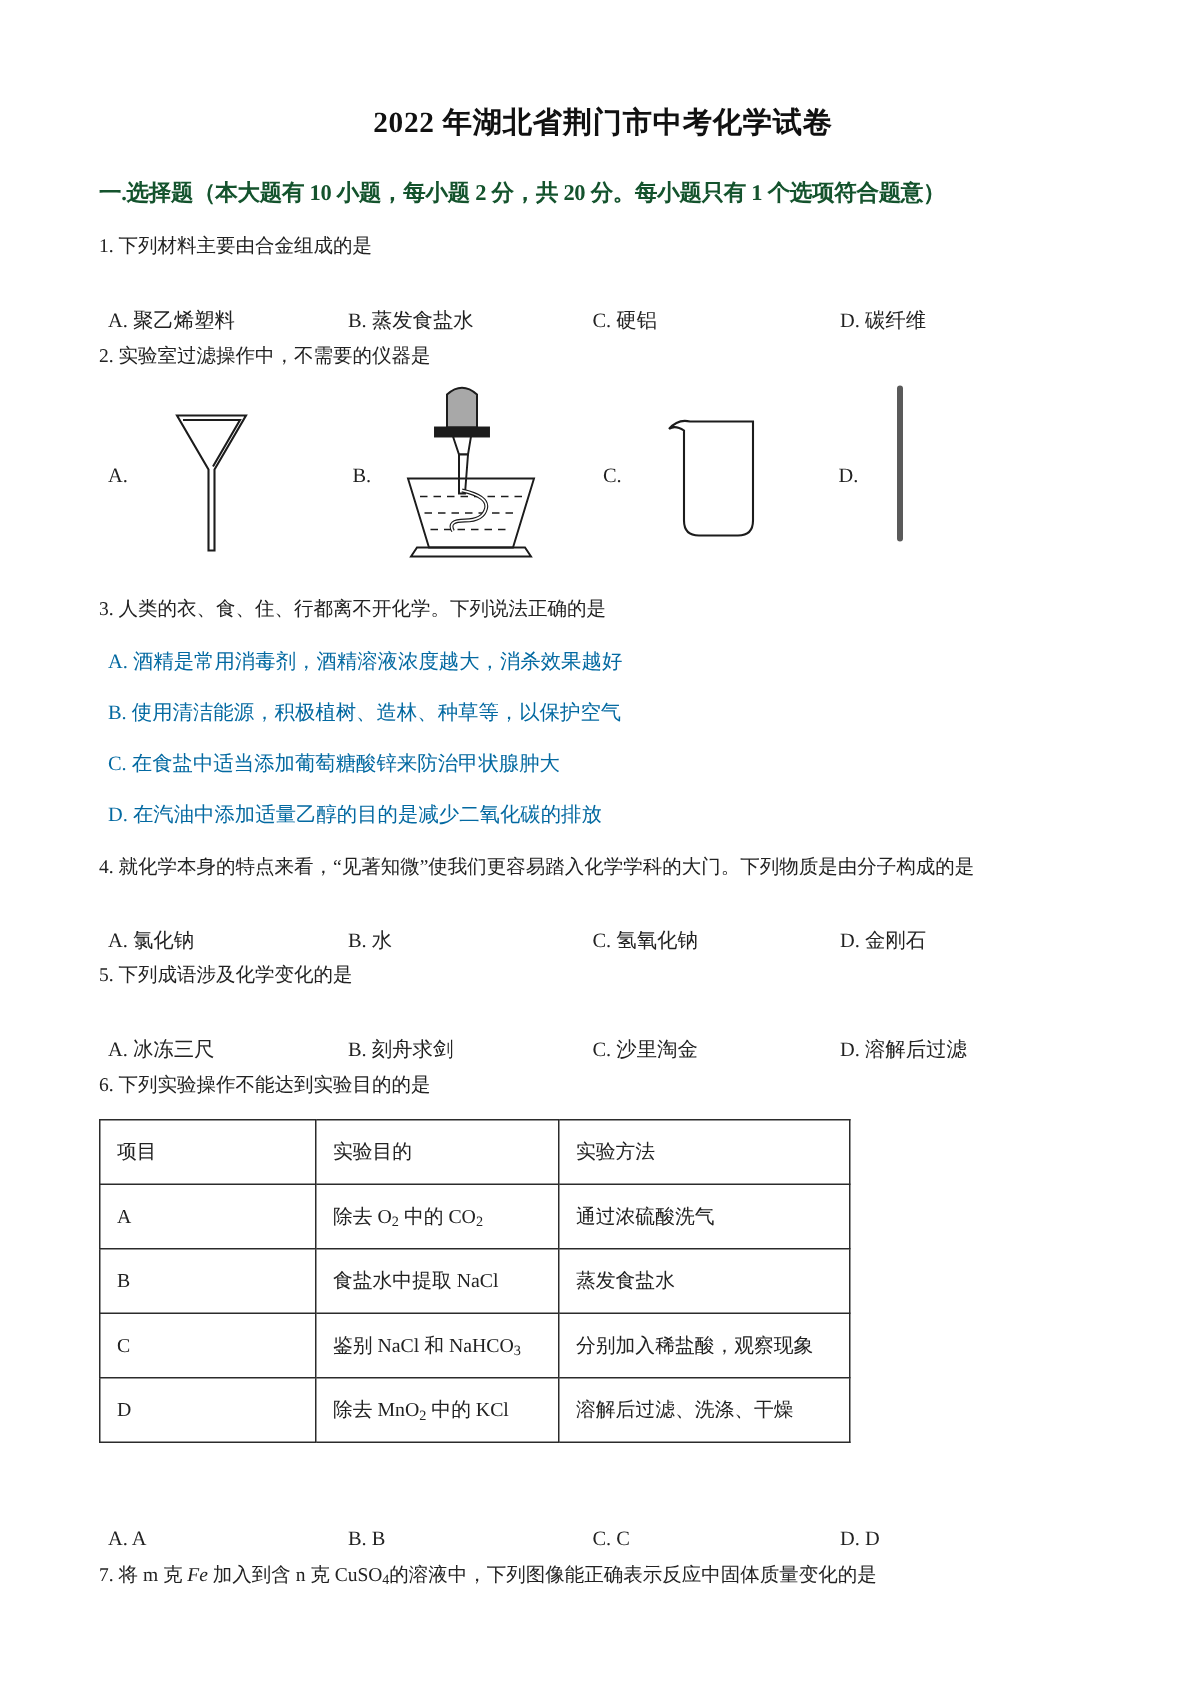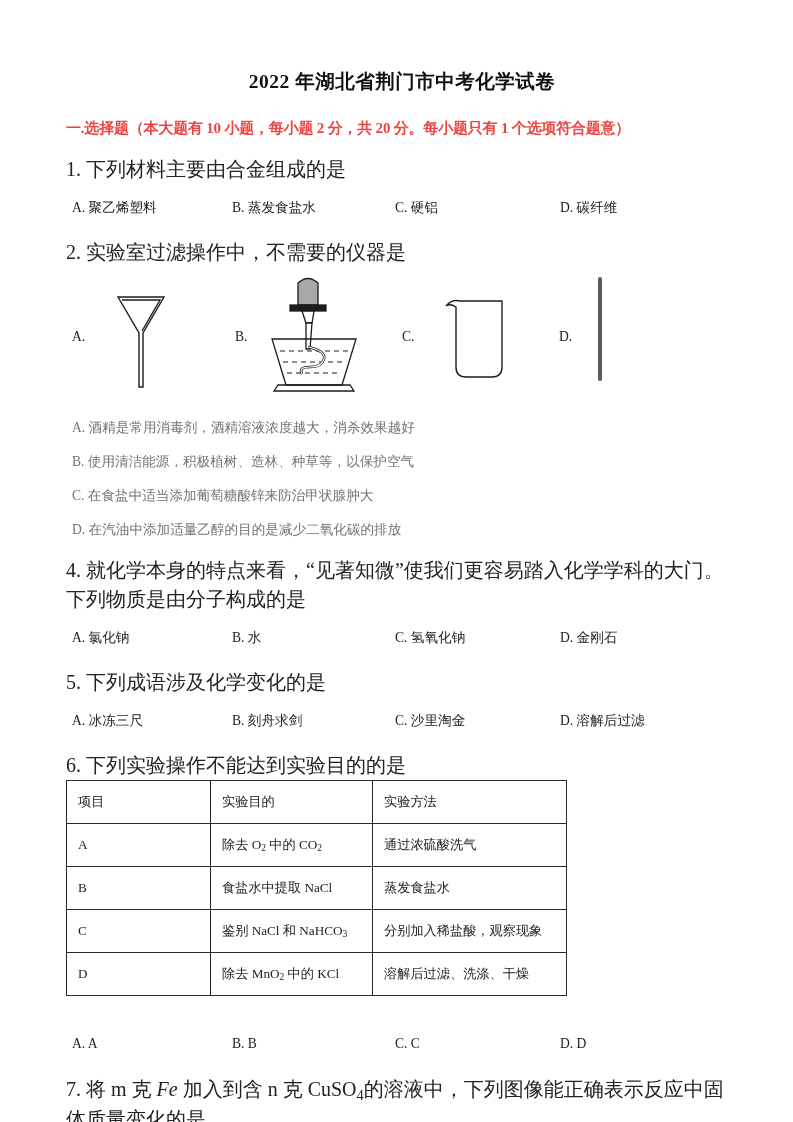--- a/index.html
+++ b/index.html
@@ -38,56 +38,56 @@
     padding-top: 68px;
     color: #111;
   }
 
   
   .section-heading {
     font-weight: bold;
     font-size: 15px;
     margin-top: 24px;
     letter-spacing: -0.2px;
-    color: #ef4444;
+    color: #14532d;
   }
 
   
   .q-stem {
-    font-size: 20px;
+    font-size: 13px;
     margin-top: 17px;
     line-height: 1.45;
     color: #222;
   }
   .q-stem.tight { margin-top: 14px; }
 
   
   .opt-row {
     position: relative;
     height: 22px;
     margin-top: 15px;
     font-size: 13.6px;
     color: #222;
   }
   .opt {
     position: absolute;
-    top: 0;
+    top: 16px;
     white-space: nowrap;
   }
   .opt.c1 { left: 6px; }
   .opt.c2 { left: 166px; }
   .opt.c3 { left: 329px; }
   .opt.c4 { left: 494px; }
 
   
   .opt-line {
     font-size: 13.6px;
     margin-top: 16px;
     margin-left: 6px;
-    color: #737373;
+    color: #0369a1;
   }
 
   
   .fig-row {
     position: relative;
     height: 128px;
     margin-top: 8px;
   }
   .fig-label {
     position: absolute;
@@ -97,21 +97,21 @@
   }
   .fig-holder {
     position: absolute;
     top: 0;
     height: 128px;
   }
 
   
   table.exp-table {
     border-collapse: collapse;
-    margin-top: 0;
+    margin-top: 13px;
     margin-left: 0px;
     width: 500px;
     table-layout: fixed;
   }
   table.exp-table td {
     border: 1px solid #2b2b2b;
     font-size: 13.2px;
     padding: 11px 10px 11px 11px;
     color: #222;
     vertical-align: middle;
@@ -204,20 +204,21 @@
       </span>
 
       <span class="fig-label" style="left:493px;">D.</span>
       <span class="fig-holder" style="left:520px;">
         <svg width="40" height="128" viewBox="0 0 40 128">
           <line x1="14" y1="4" x2="14" y2="104" stroke="#5a5a5a" stroke-width="4" stroke-linecap="round"></line>
         </svg>
       </span>
     </div>
 
+    <div class="q-stem tight">3. 人类的衣、食、住、行都离不开化学。下列说法正确的是</div>
     <div class="opt-line">A. 酒精是常用消毒剂，酒精溶液浓度越大，消杀效果越好</div>
     <div class="opt-line">B. 使用清洁能源，积极植树、造林、种草等，以保护空气</div>
     <div class="opt-line">C. 在食盐中适当添加葡萄糖酸锌来防治甲状腺肿大</div>
     <div class="opt-line">D. 在汽油中添加适量乙醇的目的是减少二氧化碳的排放</div>
 
     <div class="q-stem">4. 就化学本身的特点来看，“见著知微”使我们更容易踏入化学学科的大门。下列物质是由分子构成的是</div>
     <div class="opt-row">
       <span class="opt c1">A. 氯化钠</span>
       <span class="opt c2">B. 水</span>
       <span class="opt c3">C. 氢氧化钠</span>

